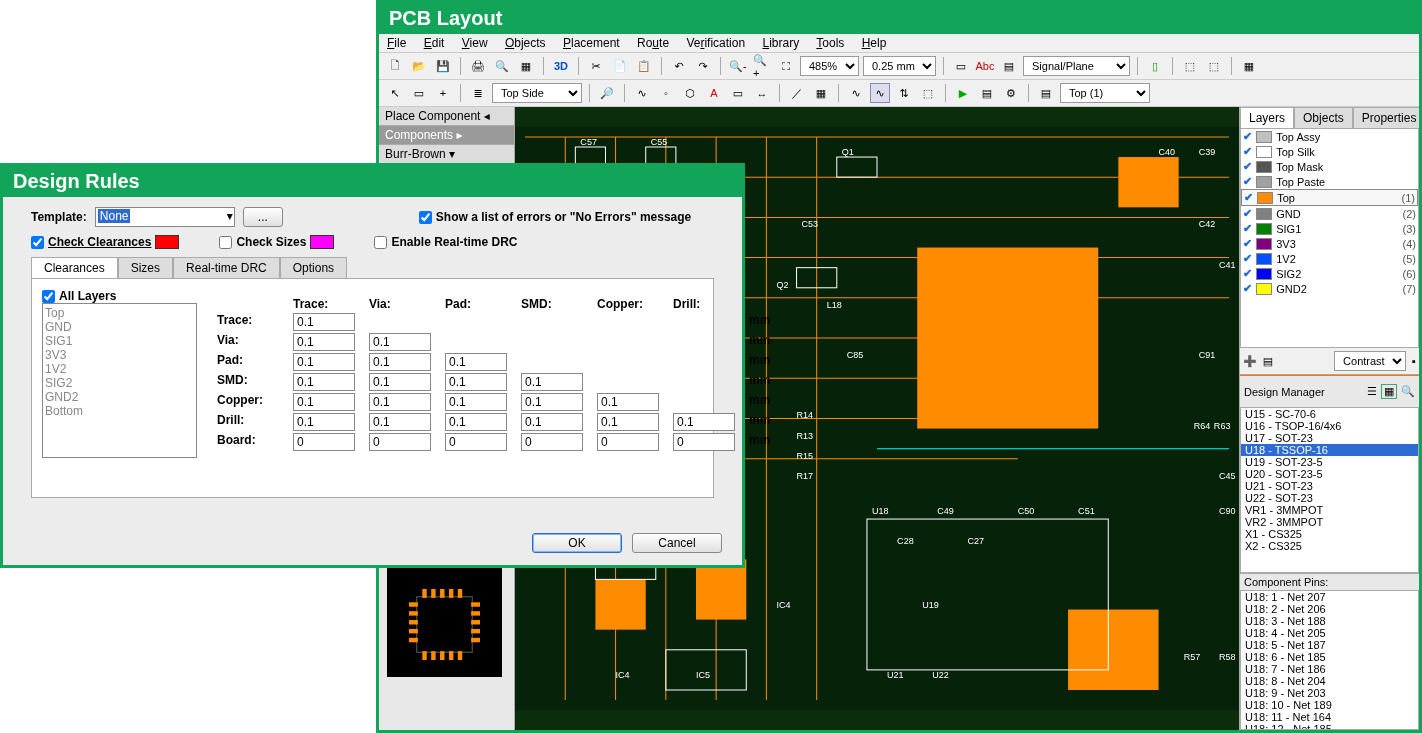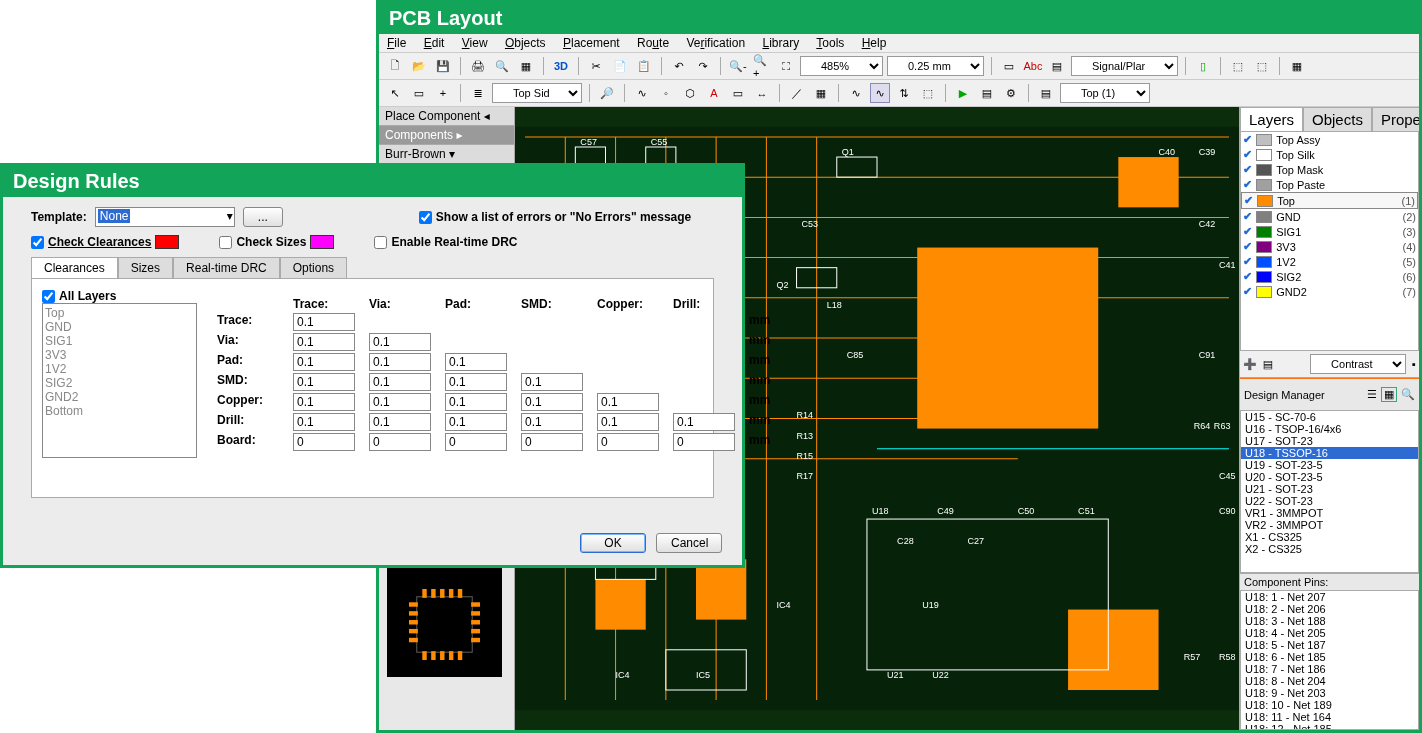--- a/index.html
+++ b/index.html
@@ -9,32 +9,32 @@
 .win-title { background: #12a55a; color: #fff; font-size: 20px; font-weight: 600; padding: 4px 10px; }
 
 
 #pcb { left: 376px; top: 0; width: 1046px; height: 733px; display: flex; flex-direction: column; }
 .menubar { background: #f0f0f0; padding: 2px 8px; font-size: 12px; border-bottom: 1px solid #ccc; }
 .menubar span { margin-right: 14px; cursor: default; }
 .menubar span u { text-decoration: underline; }
 .toolbar { background: #f0f0f0; padding: 3px 6px; border-bottom: 1px solid #ccc; display: flex; align-items: center; gap: 4px; font-size: 11px; }
 .tb-btn { width: 20px; height: 20px; display: inline-flex; align-items: center; justify-content: center; border: 1px solid transparent; }
 .tb-sep { width:1px; height:18px; background:#aaa; margin:0 3px;}
-.tb-combo { height:20px; font-size:11px; border:1px solid #999; background:#fff; padding:0 16px;}
+.tb-combo { height:20px; font-size:11px; border:1px solid #999; background:#fff; padding:0 4px;}
 
 .main-area { flex:1; display:flex; overflow:hidden; }
 .left-strip { width:136px; background:#e8e8e8; border-right:1px solid #aaa; font-size:12px;}
 .left-strip .hdr { padding:2px 6px; border-bottom:1px solid #aaa; background:#dcdcdc;}
 .left-strip .hdr.sel { background:#9a9a9a; color:#fff;}
 .left-strip .preview { margin:8px; width:115px; height:110px; background:#000; color:#ff8c00; font-size:9px; padding:2px; position:relative;}
 .canvas { flex:1; background:#0b2d0c; position:relative; overflow:hidden;}
 .canvas svg { width:100%; height:100%; }
 
 .right-panel { width:180px; background:#f0f0f0; border-left:1px solid #aaa; display:flex; flex-direction:column;}
-.tabs { display:flex; font-size:15px;}
+.tabs { display:flex; font-size:12px;}
 .tabs div { padding:3px 8px; border:1px solid #aaa; background:#ddd; border-bottom:none;}
 .tabs div.active { background:#fff;}
 .layer-list { flex:0 0 220px; overflow-y:scroll; background:#fff; border:1px solid #aaa; font-size:11px;}
 .layer-row { display:flex; align-items:center; padding:1px 2px; gap:4px;}
 .layer-row .chk { color:#1e6bd6; font-weight:bold;}
 .layer-row .sw { width:16px; height:12px; border:1px solid #888;}
 .layer-row .nm { flex:1;}
 .layer-row .num { color:#555;}
 .layer-row.sel { background:#f7f7f7; border:1px solid #888;}
 .contrast-row{display:flex; align-items:center; gap:6px; padding:3px; font-size:11px; border-bottom:1px solid #aaa;}
@@ -63,21 +63,21 @@
 .colbox{display:inline-block; width:24px; height:14px; border:1px solid #333;}
 .subtabs{display:flex; font-size:12px; margin-top:6px;}
 .subtabs div{ padding:3px 12px; border:1px solid #aaa; background:#ddd; border-bottom:none;}
 .subtabs div.active{ background:#fff;}
 .sub-body{ border:1px solid #aaa; padding:10px; background:#fff; height:220px;}
 .layers-box{ width:155px; height:155px; border:1px solid #888; background:#fff; font-size:12px; color:#888; padding:2px; overflow:hidden;}
 .grid{ display:grid; grid-template-columns:70px repeat(6,70px) 30px; gap:2px 6px; font-size:12px;}
 .grid .gh{font-weight:bold;}
 .grid input{ width:62px; height:18px; border:1px solid #888; padding:0 3px; font-size:12px;}
 .dlg-btns{position:absolute; right:20px; bottom:12px; display:flex; gap:10px;}
-.dlg-btns .btn{width:66px; text-align:center;}
+.dlg-btns .btn{width:90px; text-align:center;}
 .dlg-btns .btn.primary{border:1px solid #2d6bd3; box-shadow:0 0 0 1px #7fb7ff inset;}
 </style>
 </head>
 <body>
 
 <div id="pcb" class="win">
   <div class="win-title">PCB Layout</div>
 
   <div class="menubar">
     <span><u>F</u>ile</span>

